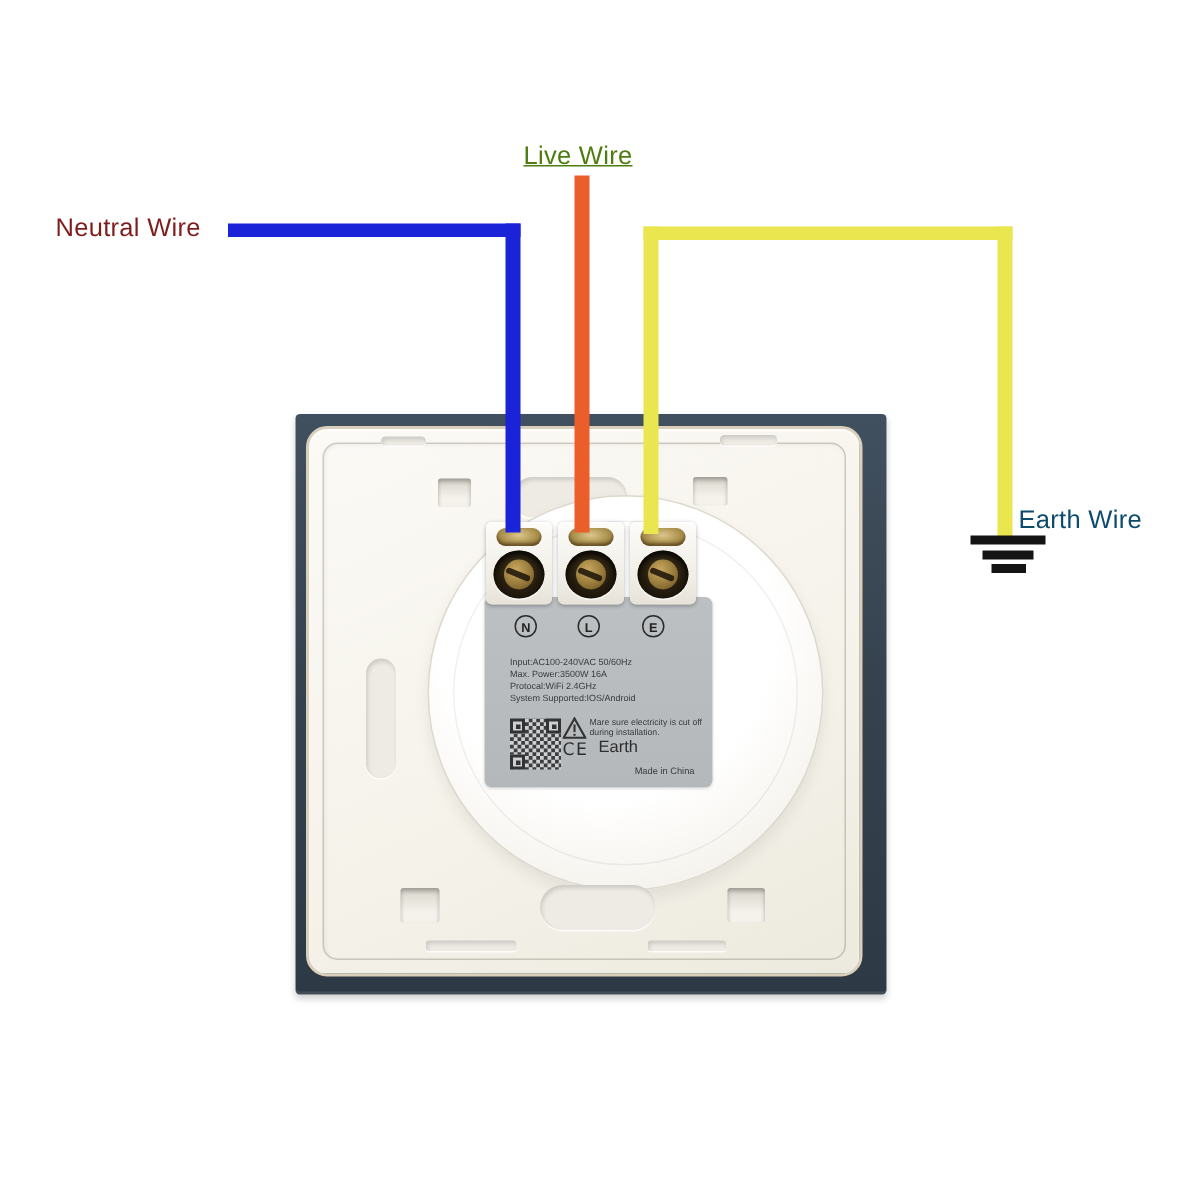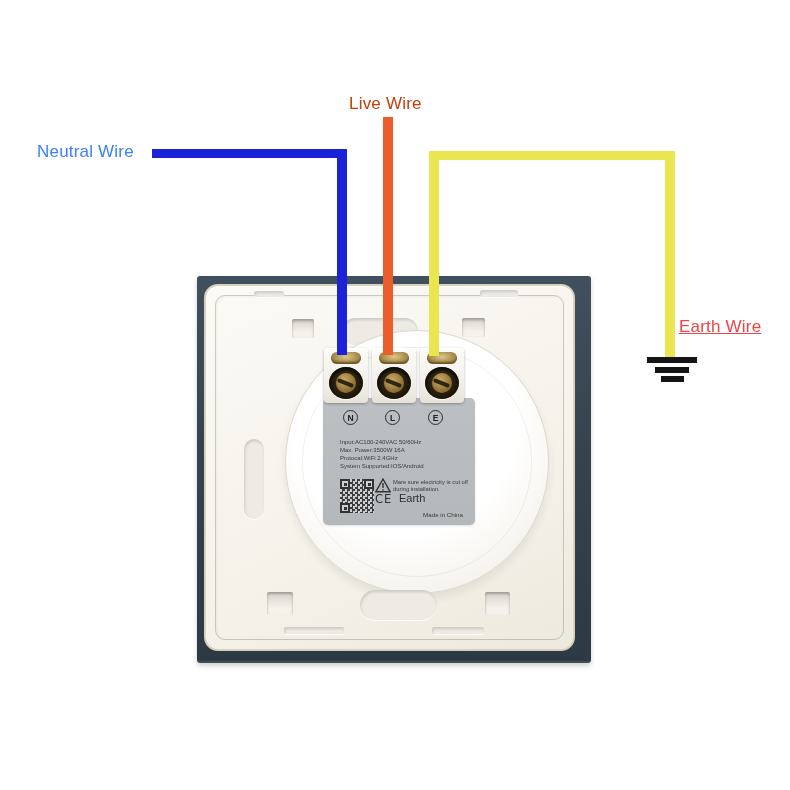--- a/index.html
+++ b/index.html
@@ -102,23 +102,23 @@
   .screw::after {
     content:""; position:absolute; left:1px; top:8px; width:17px; height:3.5px;
     background:rgba(26,19,7,0.85); border-radius:2px; transform:rotate(22deg);
   }
 </style>
 </head>
 <body>
 
 <div class="stage">
 
-  <div class="wire-label" style="left:37px; top:142px; color:#3b82f6;">Neutral Wire</div>
-  <div class="wire-label" style="left:349px; top:94px; color:#c2410c;">Live Wire</div>
-  <div class="wire-label" style="left:679px; top:317px; color:#ef4444;text-decoration:underline;">Earth Wire</div>
+  <div class="wire-label" style="left:37px; top:142px; color:#7f1d1d;">Neutral Wire</div>
+  <div class="wire-label" style="left:349px; top:94px; color:#4d7c0f;text-decoration:underline;">Live Wire</div>
+  <div class="wire-label" style="left:679px; top:337px; color:#0c4a6e;">Earth Wire</div>
 
   <div class="wire" style="left:152px; top:149px; width:195px; height:9px; background:#1b23d8;"></div>
   <div class="wire" style="left:337px; top:149px; width:10px; height:206px; background:#1b23d8;"></div>
 
   <div class="wire" style="left:383px; top:117px; width:10px; height:238px; background:#eb5e2b;"></div>
 
   <div class="wire" style="left:429px; top:151px; width:10px; height:205px; background:#eae64f;"></div>
   <div class="wire" style="left:429px; top:151px; width:246px; height:9px; background:#eae64f;"></div>
   <div class="wire" style="left:665px; top:151px; width:10px; height:208px; background:#eae64f;"></div>
 

